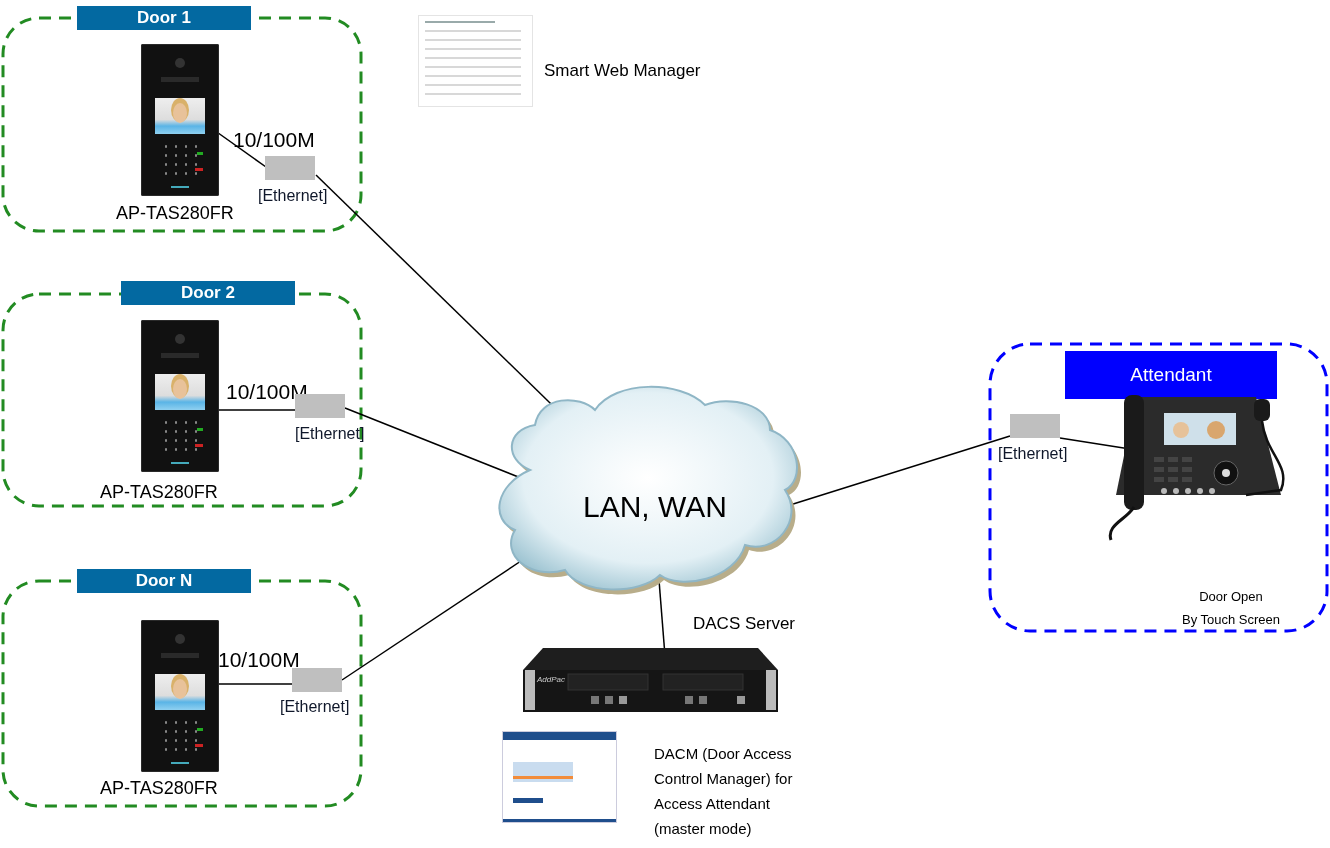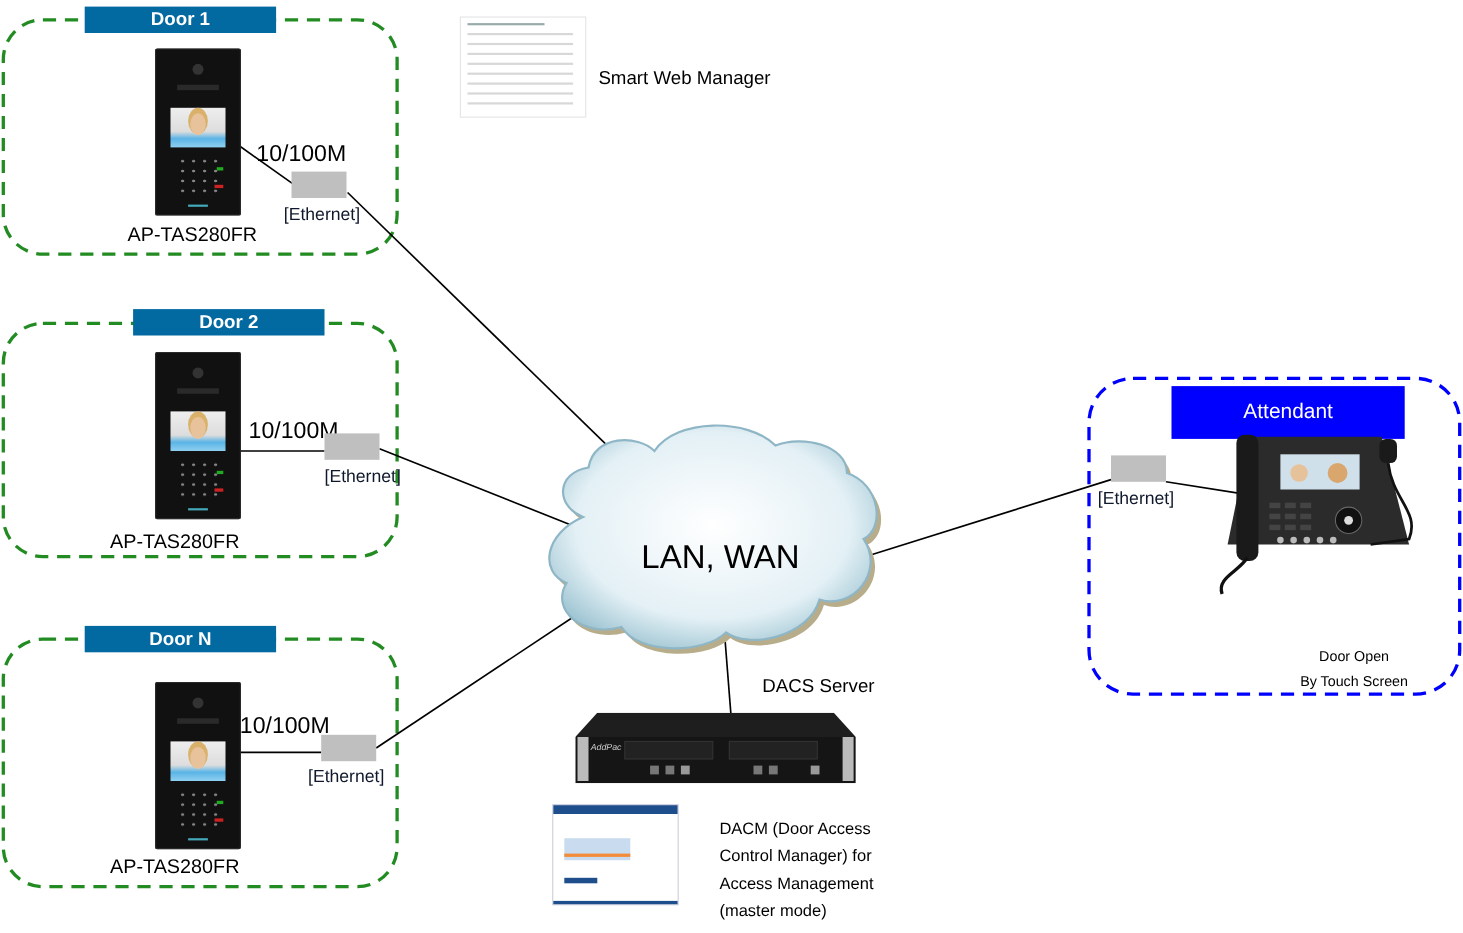--- a/index.html
+++ b/index.html
@@ -149,21 +149,21 @@
 <div class="thumb" style="left:502px;top:731px;width:113px;height:90px;border-color:#ccd;">
   <div class="line" style="left:0;top:0;width:113px;height:8px;background:#1f4e8c;"></div>
   <div class="line" style="left:10px;top:30px;width:60px;height:20px;background:#c9dcef;"></div>
   <div class="line" style="left:10px;top:44px;width:60px;height:3px;background:#f28c3a;"></div>
   <div class="line" style="left:10px;top:66px;width:30px;height:5px;background:#1f4e8c;"></div>
   <div class="line" style="left:0;top:87px;width:113px;height:3px;background:#1f4e8c;"></div>
 </div>
 <div class="dacm">
   <div>DACM (Door Access</div>
   <div>Control Manager) for</div>
-  <div>Access Management</div>
+  <div>Access Attendant</div>
   <div>(master mode)</div>
 </div>
 
 <div class="att-title">Attendant</div>
 <div class="eth-box" style="left:1010px;top:414px;"></div>
 <div class="eth-label" style="left:998px;top:445px;">[Ethernet]</div>
 <svg class="phone" viewBox="0 0 190 150">
   <polygon points="30,2 150,2 175,100 10,100" fill="#2b2b2b"></polygon>
   <rect x="18" y="0" width="20" height="115" rx="8" fill="#1a1a1a"></rect>
   <rect x="58" y="18" width="72" height="32" fill="#cfe0ea"></rect>

